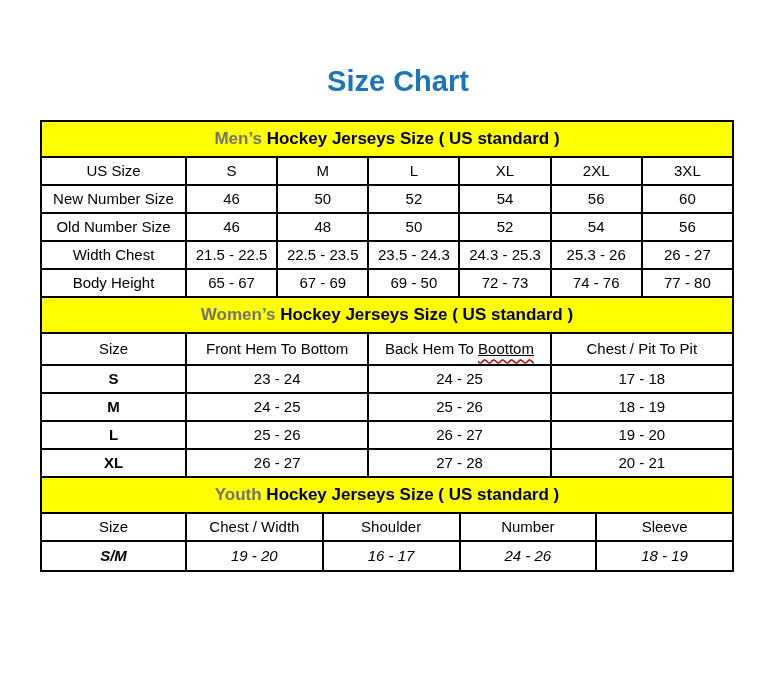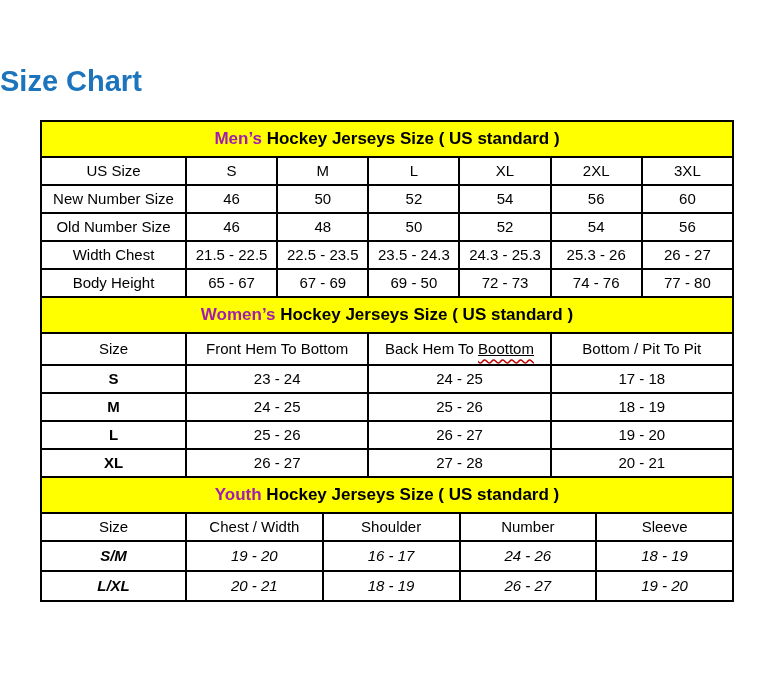--- a/index.html
+++ b/index.html
@@ -2,41 +2,42 @@
 <html><head>
 <meta charset="utf-8">
 <style>
   html,body{margin:0;padding:0;}
   body{
     width:776px;height:692px;background:#ffffff;
     font-family:"Liberation Sans", sans-serif;color:#000;
     overflow:hidden;
   }
   .page-title{
+    text-align:center;
     font-size:29px;font-weight:bold;color:#1B74BC;
-    margin:60px 16px 0 0;line-height:42px;letter-spacing:0px;
+    margin:60px 16px 0 0;line-height:42px;letter-spacing:0px;padding-left:36px;
   }
   .chart-wrap{
     width:694px;margin:18px 0 0 40px;
   }
   table.tbl{
     border-collapse:collapse;table-layout:fixed;width:100%;
   }
   table.tbl + table.tbl{margin-top:-2px;border-radius:12px;}
   .tbl td{
     border:2px solid #000;text-align:center;vertical-align:middle;
     font-size:15px;padding:0 2px;height:26px;line-height:1.15;
   }
   col.c-label{width:145px;}
   tr.band td{
     background:#FFFF00;font-weight:bold;font-size:17px;height:34px;
   }
   tr.head td{font-weight:normal;}
   td.lbl-b{font-weight:bold;}
-  .accent{color:#a21caf;}
+  .accent{color:#737373;}
   .u-black{text-decoration:underline solid #000;}
   .u-wavy{
     text-decoration:underline wavy #C00000;
     text-underline-offset:4px;
   }
   .womens tr.head td{height:30px;}
   .youth tr.data td{height:28px;font-style:italic;}
 </style>
 </head>
 <body>
@@ -115,21 +116,21 @@
         <col>
       </colgroup>
     <tbody>
         <tr class="band">
       <td colspan="4"><span class="accent">Women’s</span><span> Hockey Jerseys Size ( US standard )</span></td>
     </tr>
     <tr class="head">
       <td>Size</td>
       <td>Front Hem To Bottom</td>
       <td><span>Back Hem To </span><span class="u-black"><span class="u-wavy">Boottom</span></span></td>
-      <td>Bottom / Pit To Pit</td>
+      <td>Chest / Pit To Pit</td>
     </tr>
     <tr class="data">
       <td class="lbl-b">S</td>
       <td>23 - 24</td>
       <td>24 - 25</td>
       <td>17 - 18</td>
     </tr>
     <tr class="data">
       <td class="lbl-b">M</td>
       <td>24 - 25</td>
@@ -170,23 +171,16 @@
       <td>Number</td>
       <td>Sleeve</td>
     </tr>
     <tr class="data">
       <td class="lbl-b">S/M</td>
       <td>19 - 20</td>
       <td>16 - 17</td>
       <td>24 - 26</td>
       <td>18 - 19</td>
     </tr>
-    <tr class="data">
-      <td class="lbl-b">L/XL</td>
-      <td>20 - 21</td>
-      <td>18 - 19</td>
-      <td>26 - 27</td>
-      <td>19 - 20</td>
-    </tr>
   </tbody>
     </table>
 
 </div>
 
 </body></html>

